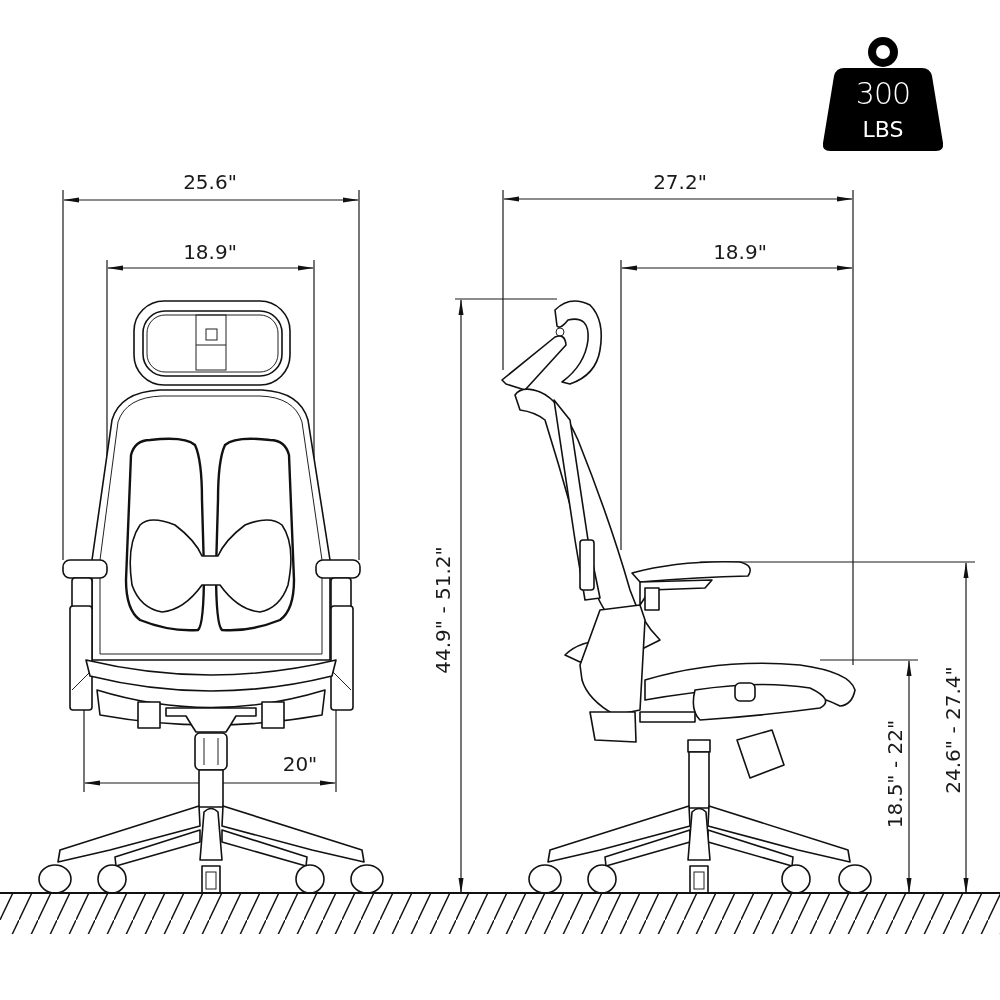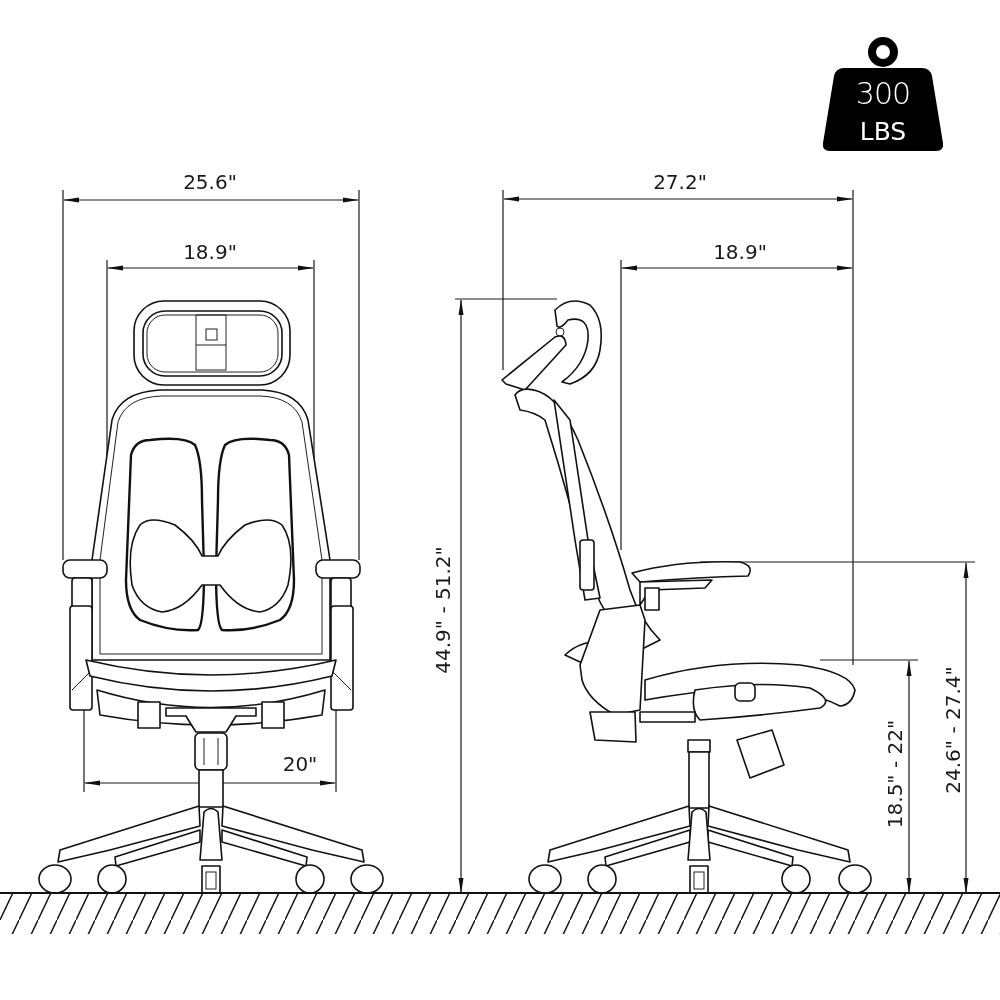--- a/index.html
+++ b/index.html
@@ -195,21 +195,21 @@
     </g>
   </g>
 
   <g>
     <line x1="0" y1="893" x2="1000" y2="893" stroke="#111" stroke-width="1.8"></line>
     <rect x="0" y="894" width="1000" height="40" fill="url(#hatch)"></rect>
   </g>
 </svg>
 
 <div style="position:absolute;left:838px;top:76px;width:90px;text-align:center;color:#fff;font-size:30px;font-family:'DejaVu Sans',sans-serif;font-weight:300;letter-spacing:-1px;">300</div>
-<div style="position:absolute;left:838px;top:117px;width:90px;text-align:center;color:#fff;font-size:25px;font-family:'DejaVu Sans',sans-serif;">LBS</div>
+<div style="position:absolute;left:838px;top:117px;width:90px;text-align:center;color:#fff;font-size:22px;font-family:'DejaVu Sans',sans-serif;">LBS</div>
 
 <div style="position:absolute;left:150px;top:170px;width:120px;text-align:center;color:#1a1a1a;font-size:20px;font-family:'DejaVu Sans',sans-serif;">25.6"</div>
 <div style="position:absolute;left:150px;top:240px;width:120px;text-align:center;color:#1a1a1a;font-size:20px;font-family:'DejaVu Sans',sans-serif;">18.9"</div>
 <div style="position:absolute;left:270px;top:752px;width:60px;text-align:center;color:#1a1a1a;font-size:20px;font-family:'DejaVu Sans',sans-serif;">20"</div>
 
 <div style="position:absolute;left:620px;top:170px;width:120px;text-align:center;color:#1a1a1a;font-size:20px;font-family:'DejaVu Sans',sans-serif;">27.2"</div>
 <div style="position:absolute;left:680px;top:240px;width:120px;text-align:center;color:#1a1a1a;font-size:20px;font-family:'DejaVu Sans',sans-serif;">18.9"</div>
 
 <div style="position:absolute;left:343px;top:598px;width:200px;text-align:center;color:#1a1a1a;font-size:20px;font-family:'DejaVu Sans',sans-serif;transform:rotate(-90deg);transform-origin:center center;white-space:nowrap;">44.9" - 51.2"</div>
 <div style="position:absolute;left:795px;top:762px;width:200px;text-align:center;color:#1a1a1a;font-size:20px;font-family:'DejaVu Sans',sans-serif;transform:rotate(-90deg);transform-origin:center center;white-space:nowrap;">18.5" - 22"</div>

